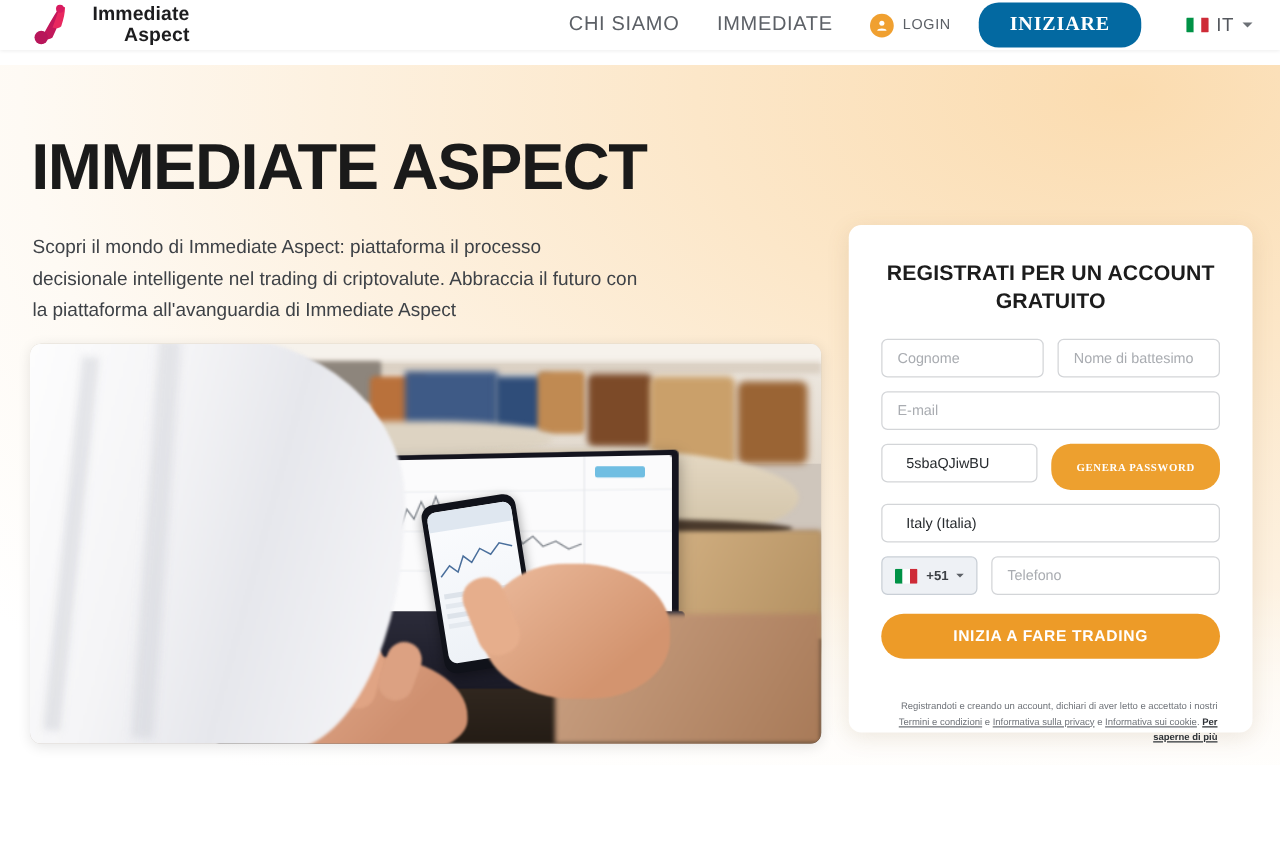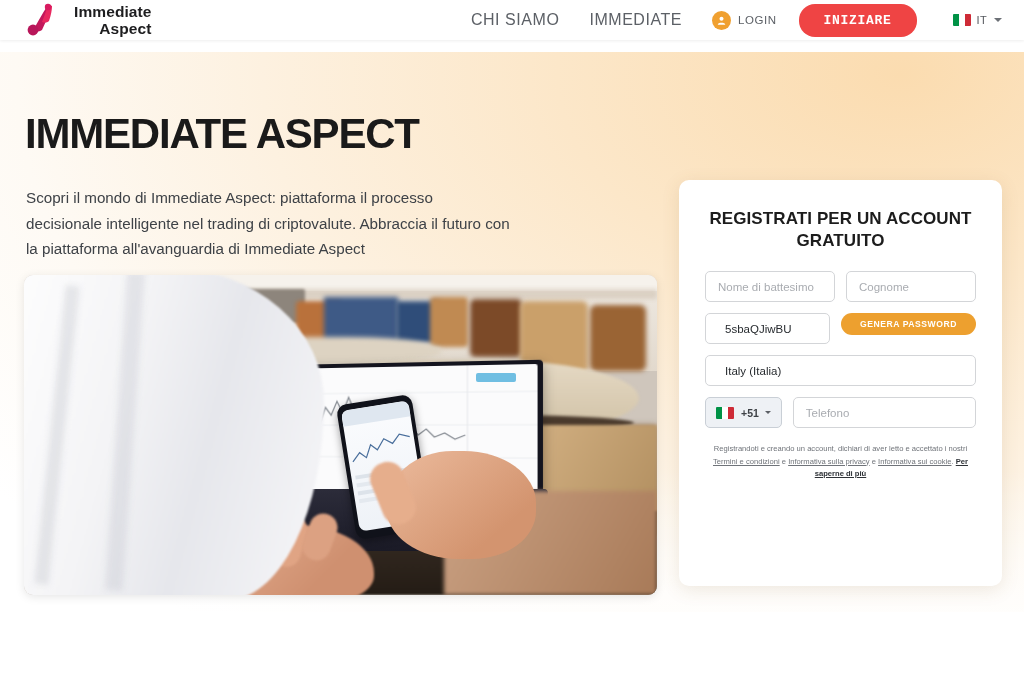--- a/index.html
+++ b/index.html
@@ -42,42 +42,42 @@
     font-size: 16px; color: #5c6066; letter-spacing: .55px;
     margin-right: 30px; cursor: pointer; white-space: nowrap;
   }
   .login-wrap { display: flex; align-items: center; margin-right: 22px; cursor: pointer; }
   .avatar-icon {
     width: 19px; height: 19px; border-radius: 50%; background: #f0a030;
     display: flex; align-items: center; justify-content: center; margin-right: 7px;
   }
   .login-text { font-size: 11.5px; color: #5c6066; letter-spacing: .55px; }
   .cta-nav {
-    background: #ef4444; color: #fff; border: none; border-radius: 16px;
-    font-size: 13px; font-weight: bold; letter-spacing: .7px;
-    padding: 9px 25px; cursor: pointer; font-family: Liberation Mono, monospace;
+    background: #0369a1; color: #fff; border: none; border-radius: 16px;
+    font-size: 16px; font-weight: bold; letter-spacing: .7px;
+    padding: 9px 25px; cursor: pointer; font-family: Liberation Serif, serif;
     margin-right: 36px;
   }
   .lang { display: flex; align-items: center; cursor: pointer; margin-right: 6px; }
   .flag { width: 18px; height: 12px; display: inline-block; border-radius: 1px; overflow: hidden; }
   .flag i { display: block; float: left; width: 6px; height: 12px; }
   .flag .g { background: #009246; }
   .flag .w { background: #ffffff; }
   .flag .r { background: #ce2b37; }
-  .lang-code { font-size: 11px; color: #55585e; margin-left: 6px; letter-spacing: .3px; }
+  .lang-code { font-size: 15px; color: #55585e; margin-left: 6px; letter-spacing: .3px; }
   .caret {
     width: 0; height: 0; margin-left: 7px;
     border-left: 4px solid transparent; border-right: 4px solid transparent;
     border-top: 4.5px solid #6c7076;
   }
 
   
   .hero-title {
     position: absolute; left: 25px; top: 100px;
-    font-size: 42px; font-weight: bold; color: #1a1a1a;
+    font-size: 52px; font-weight: bold; color: #1a1a1a;
     letter-spacing: -1.2px; line-height: 68px; z-index: 10;
   }
   .hero-sub {
     position: absolute; left: 26px; top: 185px; width: 485px;
     font-size: 15.2px; color: #3e4247; line-height: 25.5px; z-index: 10;
   }
 
   
   .hero-photo {
     position: absolute; left: 24px; top: 275px; width: 633px; height: 320px;
@@ -197,42 +197,43 @@
   }
   .row { display: flex; gap: 11px; margin-bottom: 11px; }
   .fld {
     height: 31px; border: 1px solid #d3d5d8; border-radius: 5px;
     background: #fff; font-size: 11.5px; color: #9a9da2;
     padding: 0 12px; width: 100%; font-family: inherit; outline: none;
   }
   .fld::placeholder { color: #a9acb1; }
   .fld.filled { color: #262a2e; padding-left: 19px; }
   .genpass {
-    height: 22px; min-width: 135px; border: none; border-radius: 16px;
+    height: 37px; min-width: 135px; border: none; border-radius: 16px;
     background: #eda02f; color: #fff; font-size: 8.6px; font-weight: bold;
-    letter-spacing: .55px; cursor: pointer; font-family: Liberation Sans, sans-serif;
+    letter-spacing: .55px; cursor: pointer; font-family: Liberation Serif, serif;
   }
   .phone-row { display: flex; gap: 11px; margin-bottom: 15px; }
   .prefix {
     width: 88px; height: 31px; border: 1px solid #c9cfd6; border-radius: 5px;
     background: #eef1f5; display: flex; align-items: center;
     padding: 0 10px; cursor: pointer;
   }
   .prefix-code { font-size: 10.5px; color: #3d4146; margin-left: 7px; font-weight: bold; }
   .prefix .caret { margin-left: 6px; border-top-color: #5c6066;
     border-left-width: 3.2px; border-right-width: 3.2px; border-top-width: 3.6px; }
   .submit {
     width: 100%; height: 36px; border: none; border-radius: 18px;
     background: #ed9b28; color: #fff; font-size: 12.5px; font-weight: bold;
     letter-spacing: .55px; cursor: pointer; font-family: inherit;
     margin-bottom: 13px;
   }
   .legal {
-    font-size: 7.6px; color: #6f7379; text-align: center; line-height: 12.5px;
+    font-size: 7.6px; color: #6f7379; text-align: right; line-height: 12.5px;
     padding: 0 2px;
+    margin-top: 19px;
   }
   .legal a { color: #6f7379; text-decoration: underline; cursor: pointer; }
   .legal .more { color: #2e3237; font-weight: bold; text-decoration: underline; cursor: pointer; }
 </style>
 </head>
 <body>
 
 <div class="page">
 
   <div class="bg-wash"></div>
@@ -334,24 +335,27 @@
     <div class="ph ph-finger2"></div>
     <div class="ph ph-shirt"></div>
     <div class="ph ph-shirt-fold1"></div>
     <div class="ph ph-shirt-fold2"></div>
   </div>
 
   <div class="form-card">
     <div class="form-title">REGISTRATI PER UN ACCOUNT GRATUITO</div>
 
     <div class="row">
+      <input class="fld" type="text" placeholder="Cognome" style="">
       <input class="fld" type="text" placeholder="Nome di battesimo" style="">
-      <input class="fld" type="text" placeholder="Cognome" style="">
-    </div>
-
+    </div>
+
+    <div class="row">
+      <input class="fld" type="text" placeholder="E-mail" style="">
+    </div>
 
     <div class="row">
       <input class="fld filled" type="text" value="5sbaQJiwBU" style="">
       <button class="genpass">GENERA PASSWORD</button>
     </div>
 
     <div class="row">
       <input class="fld filled" type="text" value="Italy (Italia)" style="">
     </div>
 
@@ -361,20 +365,21 @@
             <i class="g"></i>
             <i class="w"></i>
             <i class="r"></i>
           </span>
         <span class="prefix-code">+51</span>
         <span class="caret"></span>
       </div>
       <input class="fld" type="text" placeholder="Telefono" style="">
     </div>
 
+    <button class="submit">INIZIA A FARE TRADING</button>
 
     <div class="legal">
       <span>Registrandoti e creando un account, dichiari di aver letto e accettato i</span>
       <span>nostri </span><a>Termini e condizioni</a><span> e </span><a>Informativa sulla privacy</a><span> e </span><a>Informativa sui cookie</a><span>. </span><span class="more">Per saperne di più</span>
     </div>
   </div>
 
   <div class="bg-fade"></div>
 </div>
 

